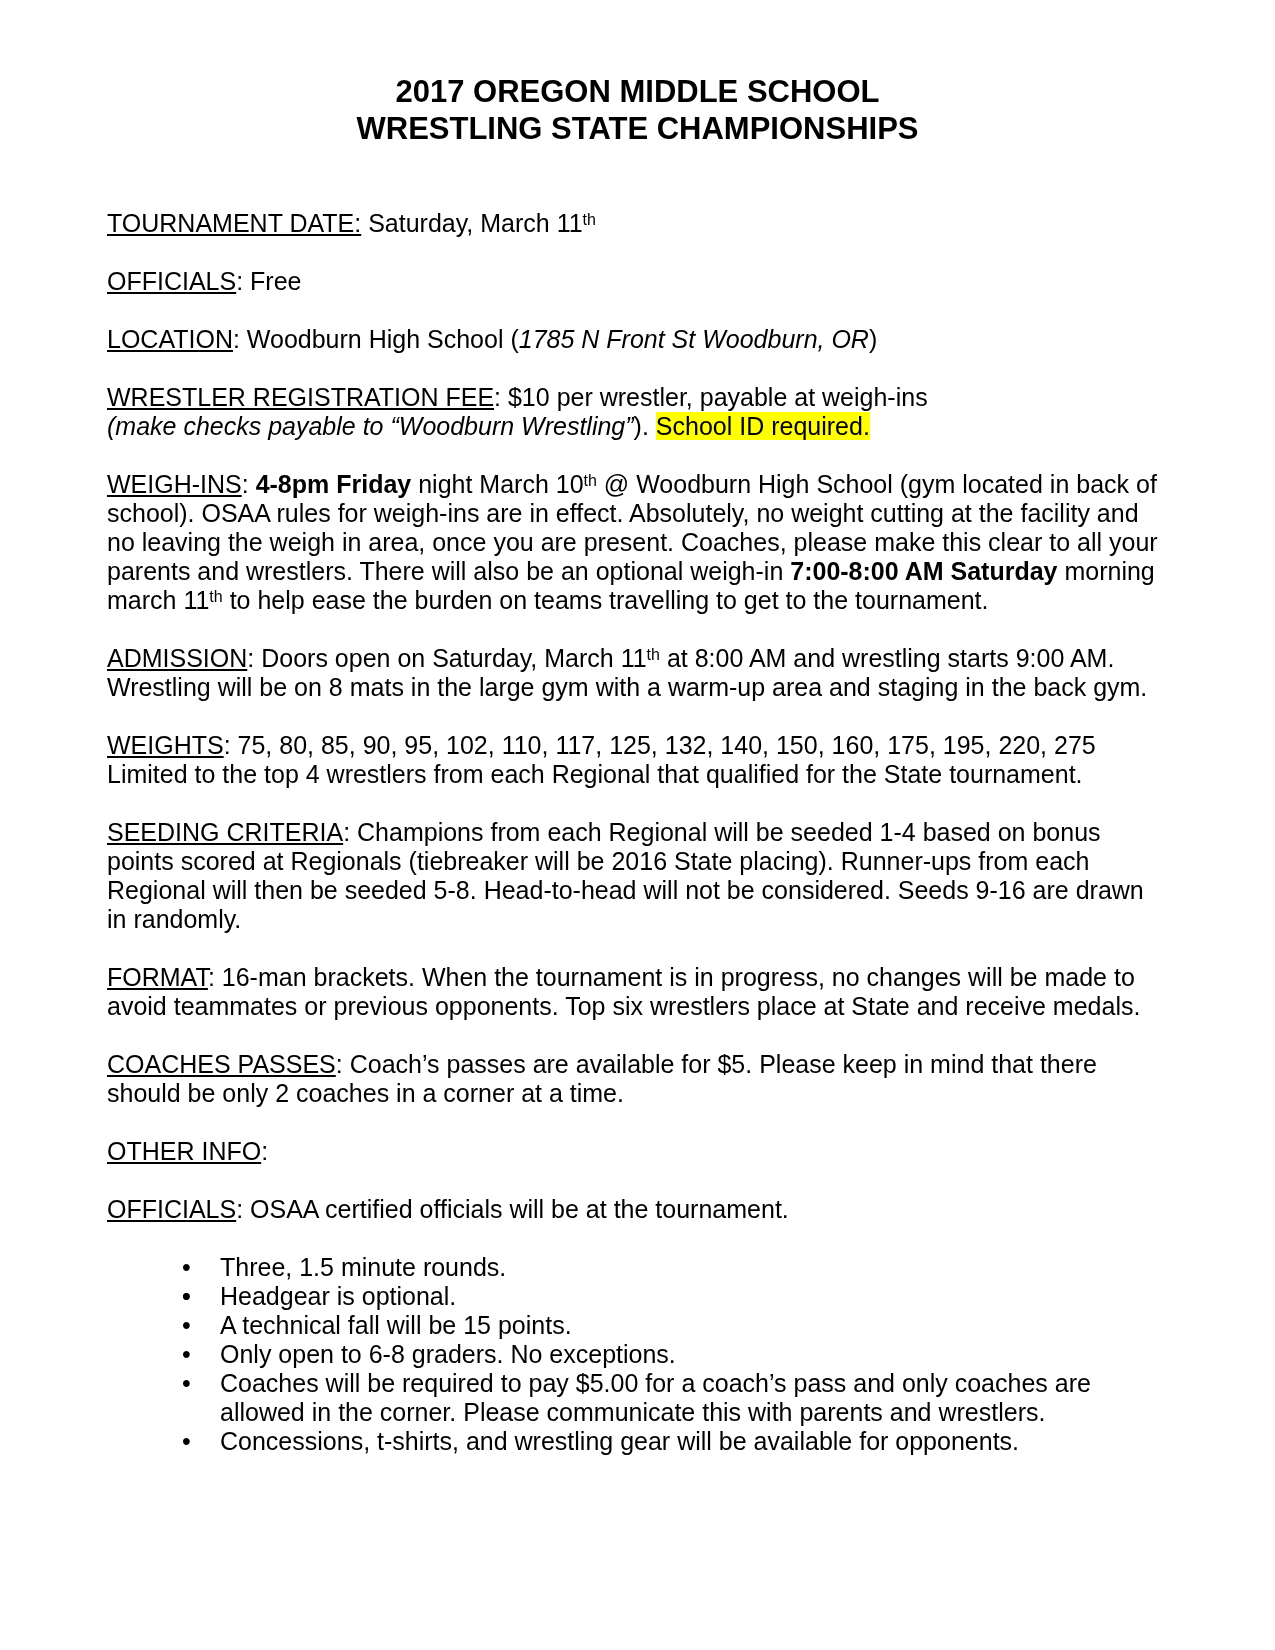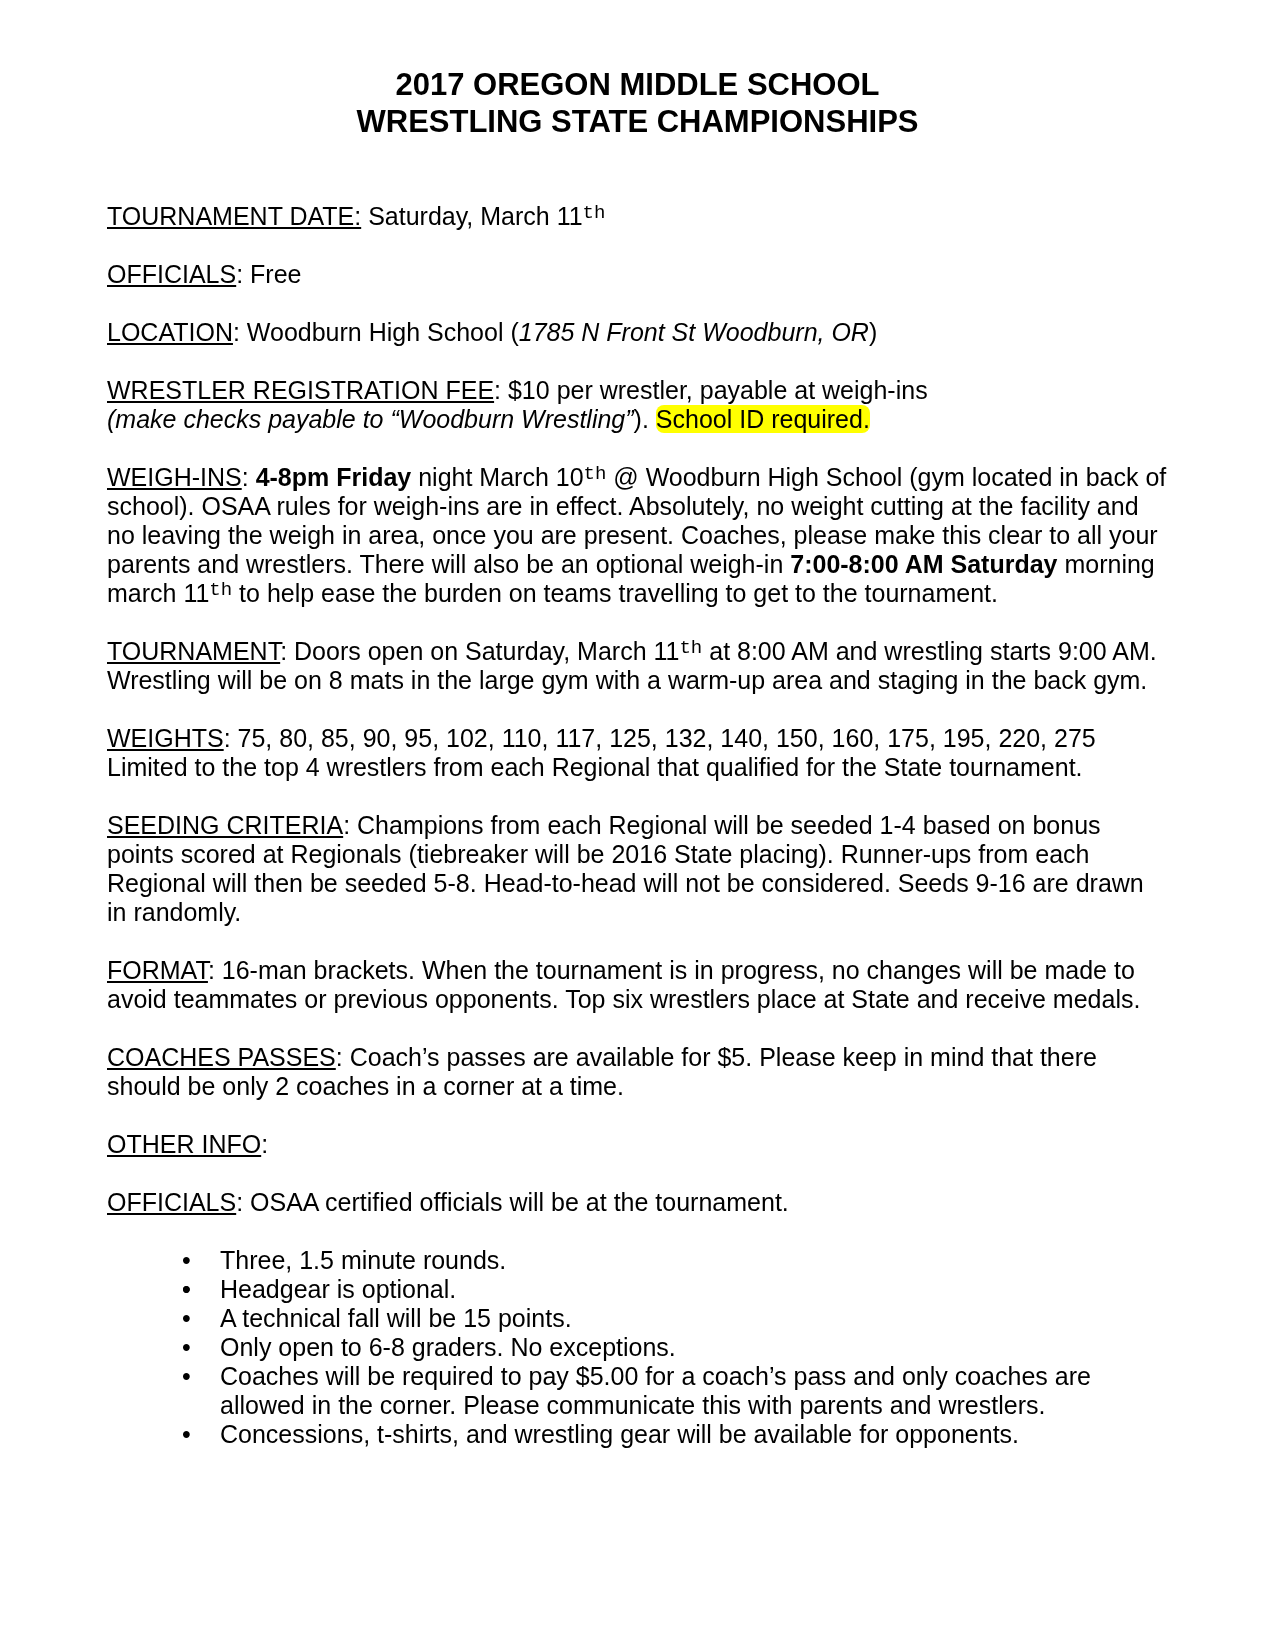--- a/index.html
+++ b/index.html
@@ -15,28 +15,28 @@
     line-height: 29px;
     box-sizing: border-box;
     padding: 66px 107px 0 107px;
     overflow: hidden;
   }
   .title {
     text-align: center;
     font-weight: bold;
     font-size: 31px;
     line-height: 37px;
-    margin: 0 0 62px 0;
+    margin: 7px 0 62px 0;
   }
   p.para { margin: 0 0 29px 0; }
   .lbl { text-decoration: underline; }
   .b { font-weight: bold; }
   .i { font-style: italic; }
-  .sup { font-size: 19px; vertical-align: 7px; line-height: 0; font-family: Liberation Mono, monospace; }
-  .hl { background: #ffff00; border-radius: 8px; }
+  .sup { font-size: 16px; vertical-align: 7px; line-height: 0; }
+  .hl { background: #ffff00; }
   ul.bullets {
     list-style: none;
     margin: 0;
     padding: 0;
   }
   ul.bullets li {
     position: relative;
     padding-left: 113px;
     margin: 0;
   }
@@ -59,21 +59,21 @@
   <p class="para"><span class="lbl">TOURNAMENT DATE:</span><span> Saturday, March 11</span><span class="sup">th</span></p>
 
   <p class="para"><span class="lbl">OFFICIALS</span><span>: Free</span></p>
 
   <p class="para"><span class="lbl">LOCATION</span><span>: Woodburn High School (</span><span class="i">1785 N Front St Woodburn, OR</span><span>)</span></p>
 
   <p class="para"><span class="lbl">WRESTLER REGISTRATION FEE</span><span>: $10 per wrestler, payable at weigh-ins</span><br><span class="i">(make checks payable to “Woodburn Wrestling”</span><span>). </span><span class="hl" style="background: rgb(255, 255, 0);">School ID required.</span></p>
 
   <p class="para"><span class="lbl">WEIGH-INS</span><span>: </span><span class="b">4-8pm Friday</span><span> night March 10</span><span class="sup">th</span><span> @ Woodburn High School (gym located in back of school).  OSAA rules for weigh-ins are in effect. Absolutely, no weight cutting at the facility and no leaving the weigh in area, once you are present. Coaches, please make this clear to all your parents and wrestlers. There will also be an optional weigh-in </span><span class="b">7:00-8:00 AM Saturday</span><span> morning march 11</span><span class="sup">th</span><span> to help ease the burden on teams travelling to get to the tournament.</span></p>
 
-  <p class="para"><span class="lbl">TOURNAMENT</span><span>: Doors open on Saturday, March 11</span><span class="sup">th</span><span> at 8:00 AM and wrestling starts 9:00 AM. Wrestling will be on 8 mats in the large gym with a warm-up area and staging in the back gym.</span></p>
+  <p class="para"><span class="lbl">ADMISSION</span><span>: Doors open on Saturday, March 11</span><span class="sup">th</span><span> at 8:00 AM and wrestling starts 9:00 AM. Wrestling will be on 8 mats in the large gym with a warm-up area and staging in the back gym.</span></p>
 
   <p class="para"><span class="lbl">WEIGHTS</span><span>: 75, 80, 85, 90, 95, 102, 110, 117, 125, 132, 140, 150, 160, 175, 195, 220, 275</span><br><span>Limited to the top 4 wrestlers from each Regional that qualified for the State tournament.</span></p>
 
   <p class="para"><span class="lbl">SEEDING CRITERIA</span><span>: Champions from each Regional will be seeded 1-4 based on bonus points scored at Regionals (tiebreaker will be 2016 State placing).  Runner-ups from each Regional will then be seeded 5-8.  Head-to-head will not be considered. Seeds 9-16 are drawn in randomly.</span></p>
 
   <p class="para"><span class="lbl">FORMAT</span><span>: 16-man brackets.  When the tournament is in progress, no changes will be made to avoid teammates or previous opponents. Top six wrestlers place at State and receive medals.</span></p>
 
   <p class="para"><span class="lbl">COACHES PASSES</span><span>:  Coach’s passes are available for $5.  Please keep in mind that there should be only 2 coaches in a corner at a time.</span></p>
 
   <p class="para"><span class="lbl">OTHER INFO</span><span>:</span></p>

